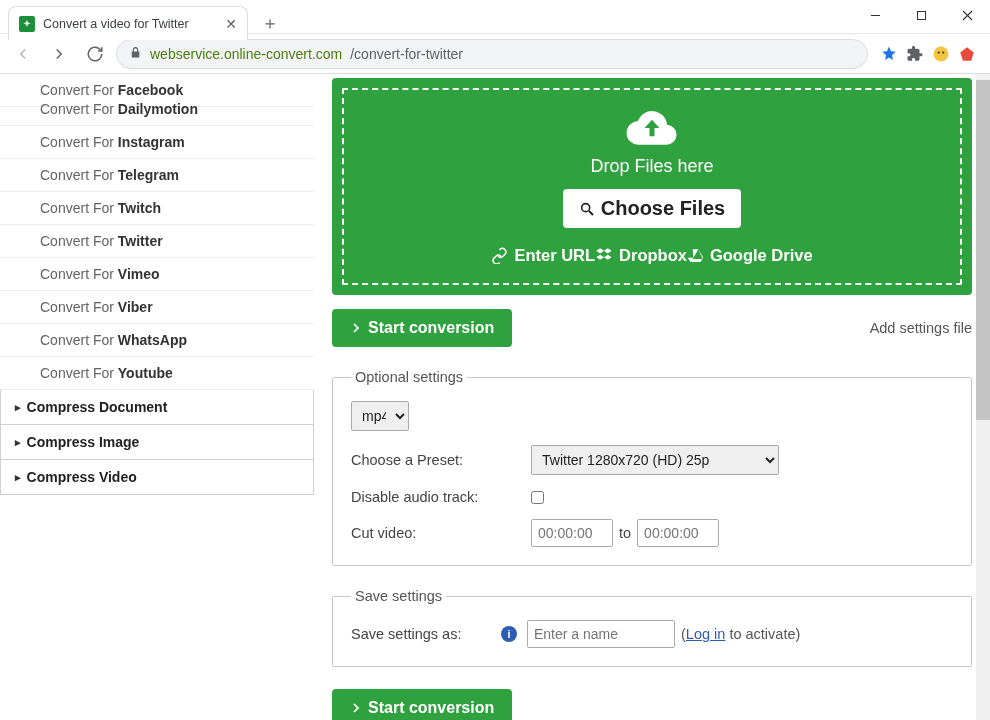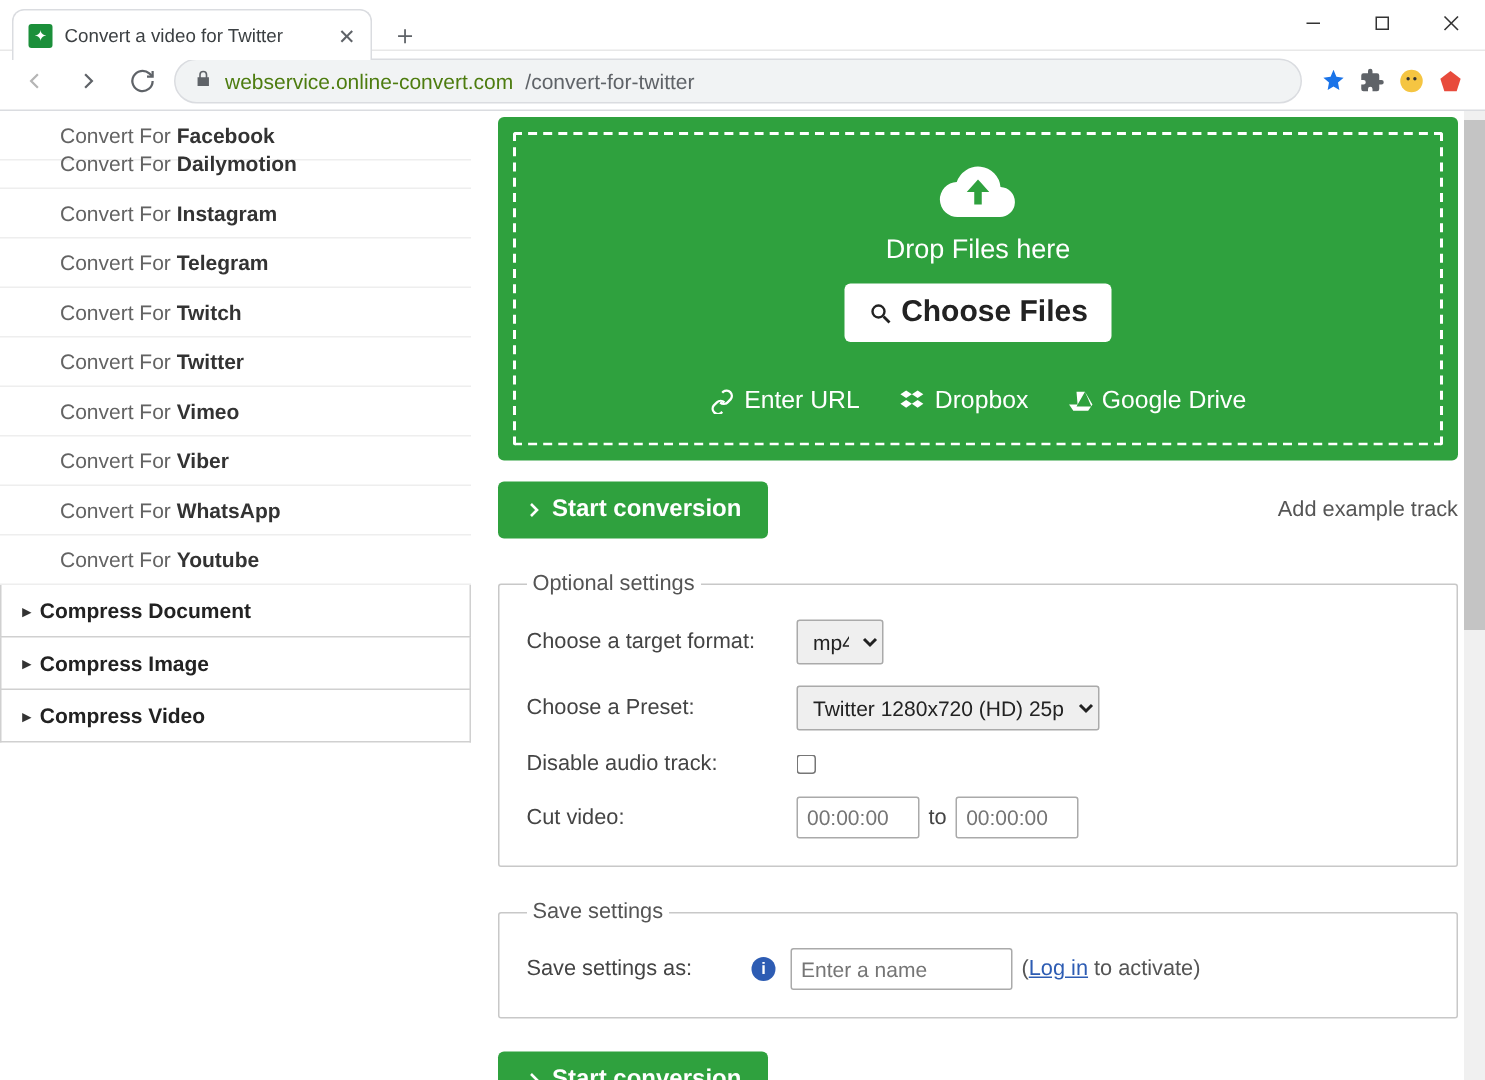--- a/index.html
+++ b/index.html
@@ -29,32 +29,32 @@
 .s-item b{color:#333;font-weight:700}
 .s-head{background:#e6e6e6;color:#333;font-size:17px;font-weight:700;padding:10px 12px;border:1px solid #d0d0d0;border-bottom:none;margin-top:18px}
 .s-sub{display:flex;align-items:center;gap:6px;padding:9px 14px;font-size:14px;color:#222;font-weight:700;border:1px solid #d0d0d0;border-top:none;cursor:pointer}
 .s-sub .tri{font-size:11px;color:#333}
 .main{flex:1;padding:0 18px 18px 18px;overflow-y:auto}
 .drop{background:#2fa13e;border-radius:4px;padding:10px;margin-top:4px}
 .drop-inner{border:2px dashed #fff;border-radius:2px;padding:18px 10px;display:flex;flex-direction:column;align-items:center;color:#fff}
 .cloud{width:56px;height:40px;margin-bottom:8px}
 .drop-text{font-size:18px;margin-bottom:12px}
 .choose-btn{background:#fff;color:#222;border:none;border-radius:4px;padding:8px 16px;font-size:20px;font-weight:600;display:flex;align-items:center;gap:6px;cursor:pointer}
-.src-row{display:flex;gap:26px;margin-top:30px;color:#fff;font-size:16.5px;font-weight:400}
+.src-row{display:flex;margin-top:18px;color:#fff;font-size:16.5px;font-weight:700}
 .src-row .src{display:flex;align-items:center;gap:6px;cursor:pointer}
 .row-after{display:flex;justify-content:space-between;align-items:center;margin-top:14px}
 .start-btn{background:#2fa13e;color:#fff;border:none;border-radius:4px;padding:10px 18px;font-size:16px;font-weight:700;display:flex;align-items:center;gap:6px;cursor:pointer}
 .example{color:#555;font-size:14.5px;cursor:pointer}
 fieldset{border:1px solid #c8c8c8;border-radius:2px;padding:16px 18px 18px;margin-top:22px}
 legend{padding:0 4px;color:#555;font-size:14.5px}
 .frow{display:flex;align-items:center;margin-bottom:14px}
 .frow label{width:180px;color:#444;font-size:14.5px}
 select,input[type=text]{border:1px solid #aaa;border-radius:2px;font-size:14px;padding:5px 6px;color:#222}
 select.small{width:58px}
-select.preset{width:202px}
+select.preset{width:248px}
 input.time{width:82px}
 .to{margin:0 6px;color:#444;font-size:14.5px}
 .info-ic{width:16px;height:16px;border-radius:50%;background:#2d5cb3;color:#fff;font-size:11px;font-weight:700;display:inline-flex;align-items:center;justify-content:center;margin-right:10px}
 .save-row input{width:148px}
 .save-row .paren{color:#555;font-size:14.5px;margin-left:6px}
 .save-row .paren a{color:#2d5cb3;text-decoration:underline}
 .vscroll{position:absolute;right:0;top:0;width:14px;height:100%;background:#f0f0f0}
 .vthumb{position:absolute;right:0;width:14px;background:#c4c4c4}
 </style>
 </head>
@@ -196,27 +196,26 @@
       </div>
     </div>
 
     <div class="row-after">
       <button class="start-btn">
           <svg width="12" height="12" viewBox="0 0 24 24">
             <polyline points="8 4 16 12 8 20" fill="none" stroke="#fff" stroke-width="3.5"></polyline>
           </svg>
           <span>Start conversion</span>
         </button>
-      <span class="example">Add example track</span>
+      <span class="example">Add settings file</span>
     </div>
 
     <fieldset>
       <legend>Optional settings</legend>
       <div class="frow">
-        <label>Choose a target format:</label>
         <select class="small"><option>mp4</option></select>
       </div>
       <div class="frow">
         <label>Choose a Preset:</label>
         <select class="preset"><option>Twitter 1280x720 (HD) 25p</option></select>
       </div>
       <div class="frow">
         <label>Disable audio track:</label>
         <input type="checkbox" style="">
       </div>

